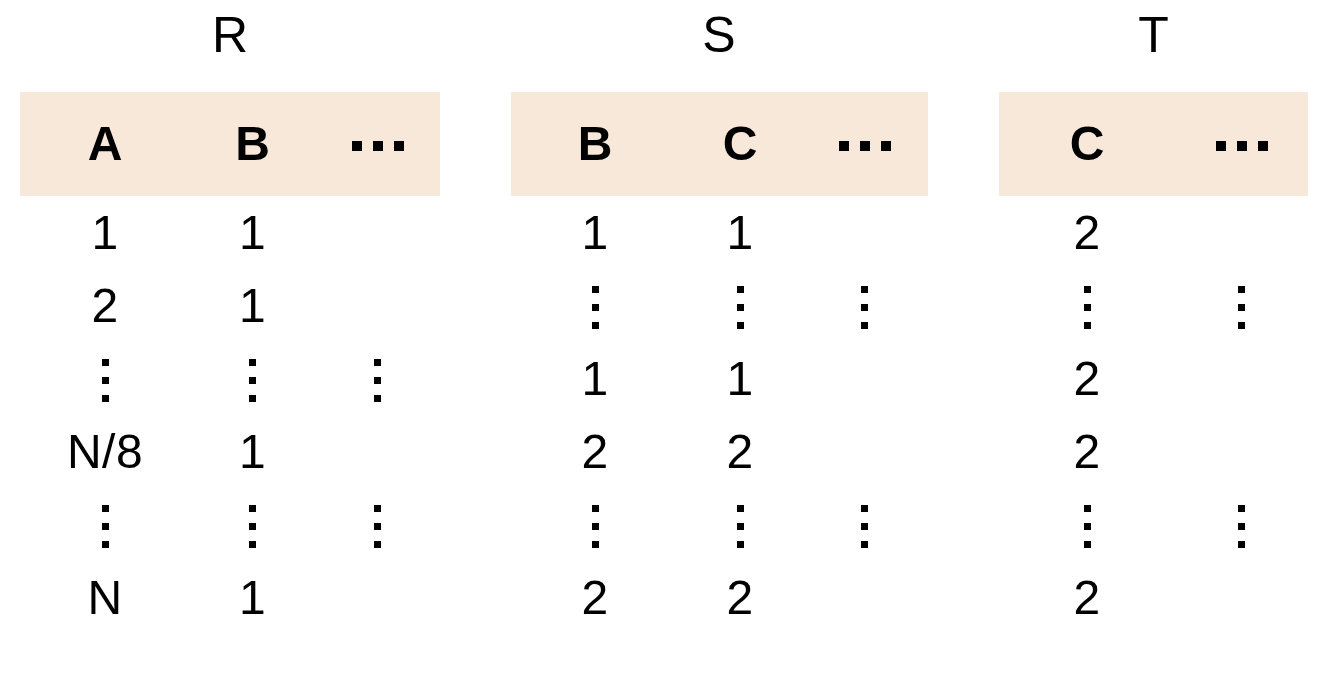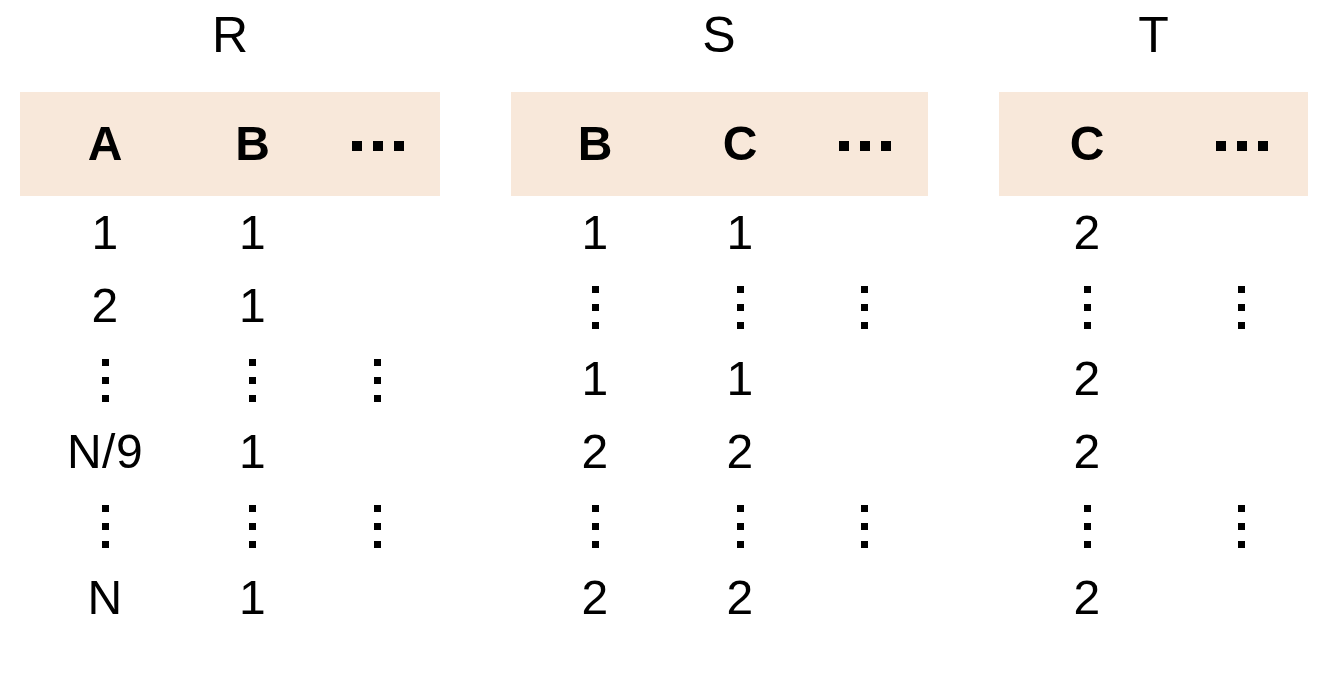--- a/index.html
+++ b/index.html
@@ -165,21 +165,21 @@
               <i></i>
               <i></i>
             </span></div>
           <div class="cell vdots" style="width: 125px;"><span class="vdots-glyph">
               <i></i>
               <i></i>
               <i></i>
             </span></div>
         </div>
         <div class="row">
-          <div class="cell" style="width: 170px;">N/9</div>
+          <div class="cell" style="width: 170px;">N/8</div>
           <div class="cell" style="width: 125px;">1</div>
           <div class="cell empty" style="width: 125px;"></div>
         </div>
         <div class="row">
           <div class="cell vdots" style="width: 170px;"><span class="vdots-glyph">
               <i></i>
               <i></i>
               <i></i>
             </span></div>
           <div class="cell vdots" style="width: 125px;"><span class="vdots-glyph">

